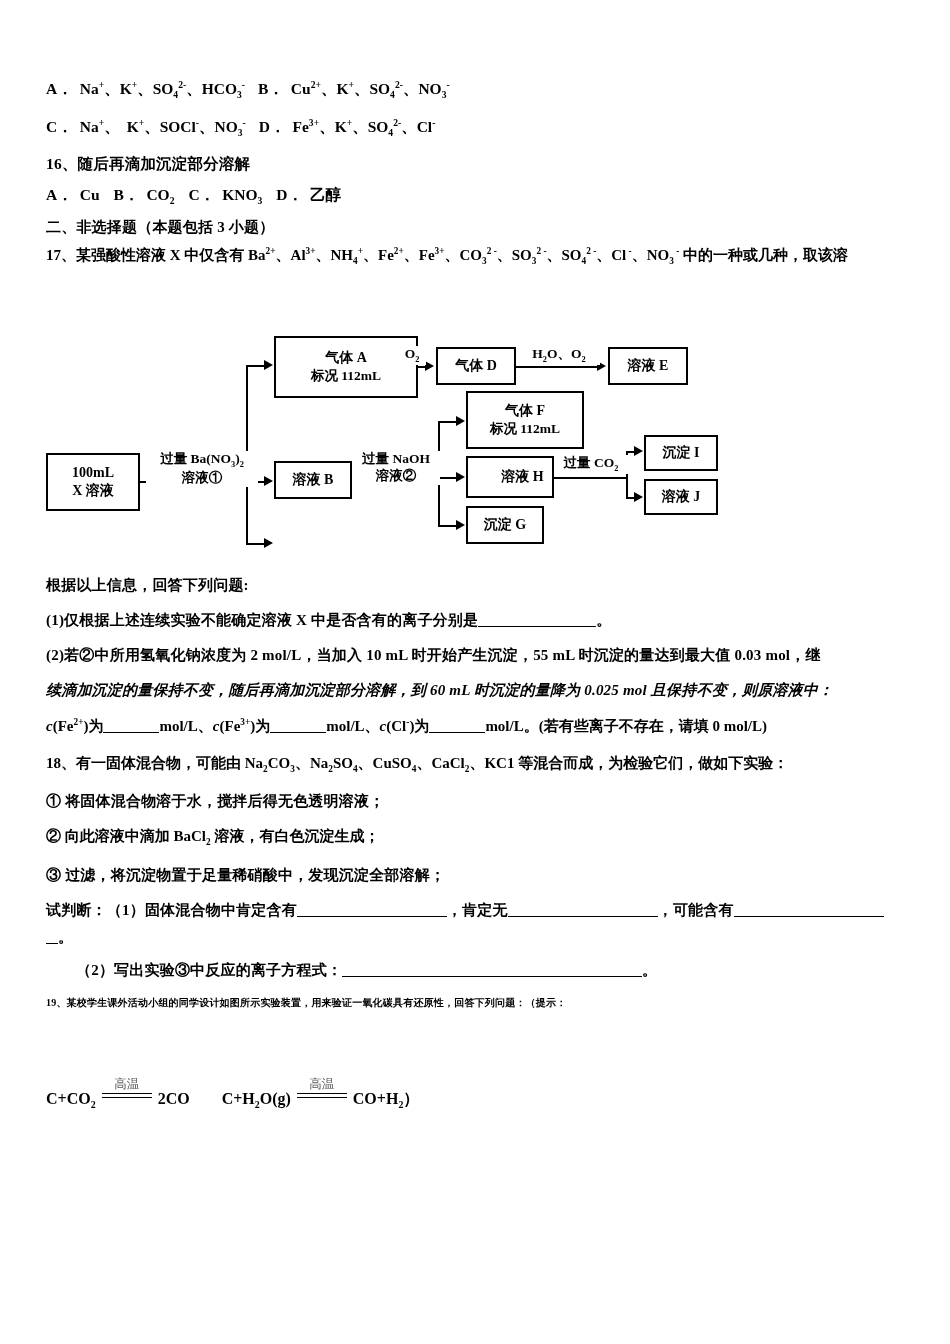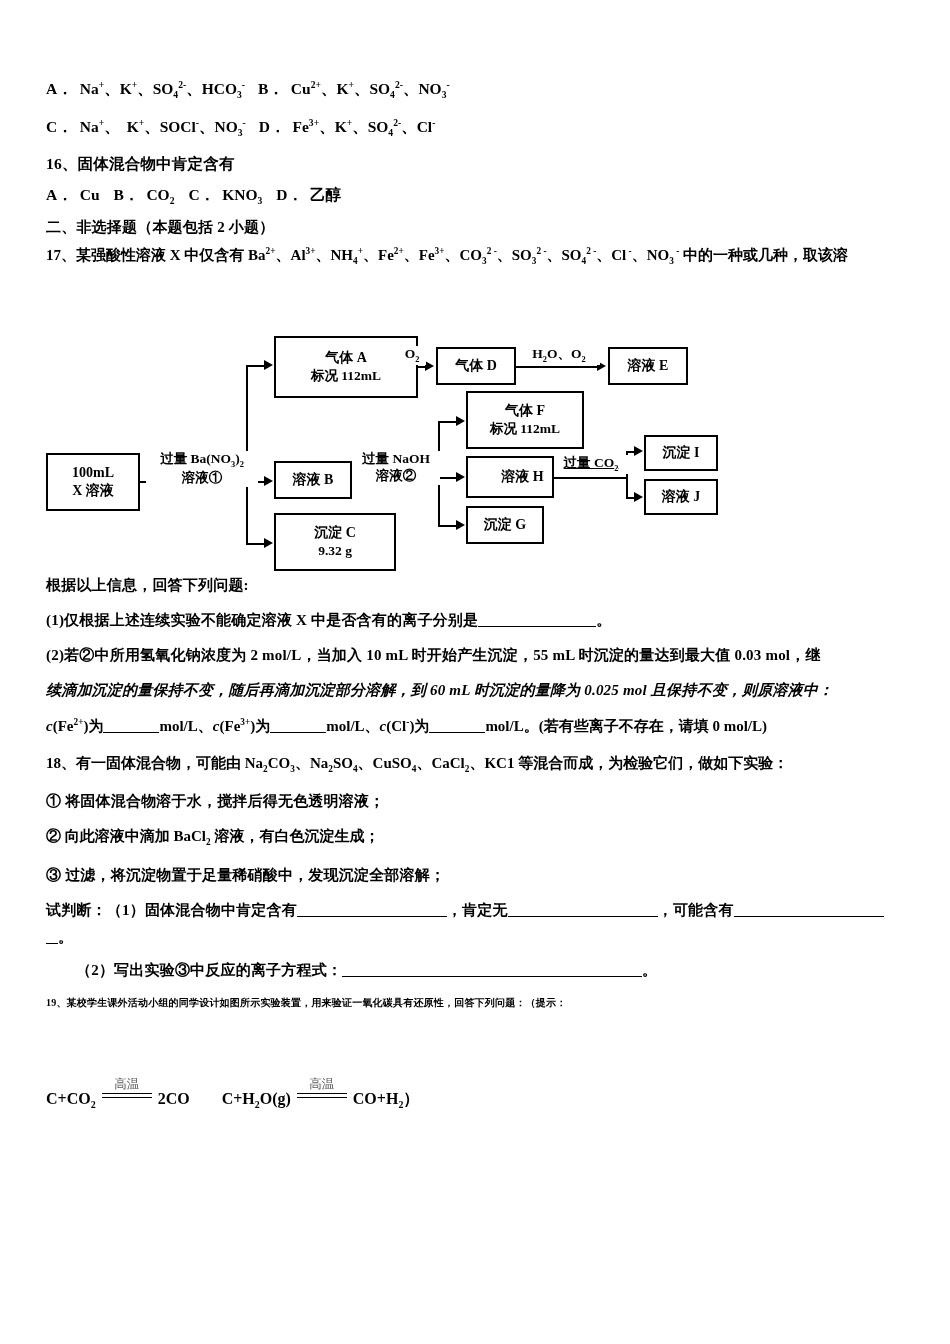--- a/index.html
+++ b/index.html
@@ -154,28 +154,28 @@
 
     <div class="line">
       <span>A．</span><span class="opt-gap-sm"></span>Na<sup>+</sup>、K<sup>+</sup>、SO<sub>4</sub><sup>2-</sup>、HCO<sub>3</sub><sup>-</sup><span class="opt-gap"></span><span>B．</span><span class="opt-gap-sm"></span>Cu<sup>2+</sup>、K<sup>+</sup>、SO<sub>4</sub><sup>2-</sup>、NO<sub>3</sub><sup>-</sup>
     </div>
 
     <div class="line">
       <span>C．</span><span class="opt-gap-sm"></span>Na<sup>+</sup>、<span class="opt-gap-sm"></span>K<sup>+</sup>、SO<sub></sub>Cl<sup>-</sup>、NO<sub>3</sub><sup>-</sup><span class="opt-gap"></span><span>D．</span><span class="opt-gap-sm"></span>Fe<sup>3+</sup>、K<sup>+</sup>、SO<sub>4</sub><sup>2-</sup>、Cl<sup>-</sup>
     </div>
 
     <div class="line cjk" style="margin-bottom:16px;">
-      <span>16、</span><span>固体混合物中肯定含有</span>
+      <span>16、</span><span>随后再滴加沉淀部分溶解</span>
     </div>
 
     <div class="line" style="margin-bottom:14px;">
       <span>A．</span><span class="opt-gap-sm"></span>Cu<span class="opt-gap-sm"></span><span class="opt-gap-sm"></span><span>B．</span><span class="opt-gap-sm"></span>CO<sub>2</sub><span class="opt-gap-sm"></span><span class="opt-gap-sm"></span><span>C．</span><span class="opt-gap-sm"></span>KNO<sub>3</sub><span class="opt-gap-sm"></span><span class="opt-gap-sm"></span><span>D．</span><span class="opt-gap-sm"></span>乙醇
     </div>
 
-    <div class="line cjk" style="margin-bottom:12px; font-size:15px;">二、非选择题（本题包括 2 小题）</div>
+    <div class="line cjk" style="margin-bottom:12px; font-size:15px;">二、非选择题（本题包括 3 小题）</div>
 
     <div class="line" style="margin-bottom:14px; font-size:15px;">
       <span>17、</span>某强酸性溶液 X 中仅含有 Ba<sup>2+</sup>、Al<sup>3+</sup>、NH<sub>4</sub><sup>+</sup>、Fe<sup>2+</sup>、Fe<sup>3+</sup>、CO<sub>3</sub><sup>2 -</sup>、SO<sub>3</sub><sup>2 -</sup>、SO<sub>4</sub><sup>2 -</sup>、Cl<sup> -</sup>、NO<sub>3</sub><sup> -</sup> 中的一种或几种，取该溶
     </div>
 
 
   </div>
 
   <div class="flow">
 
@@ -199,24 +199,20 @@
 
     <div class="fbox" style="left:420px; top:58px; width:118px; height:58px;">
       <div>气体 F</div>
       <div class="l2">标况 112mL</div>
     </div>
 
     <div class="fbox" style="left:228px; top:128px; width:78px; height:38px;">
       <div>溶液 B</div>
     </div>
 
-    <div class="fbox" style="left:228px; top:180px; width:122px; height:58px;">
-      <div>沉淀 C</div>
-      <div class="l2">9.32 g</div>
-    </div>
 
     <div class="fbox" style="left:420px; top:123px; width:88px; height:42px;padding-left:25px;">
       <div>溶液 H</div>
     </div>
 
     <div class="fbox" style="left:420px; top:173px; width:78px; height:38px;">
       <div>沉淀 G</div>
     </div>
 
     <div class="fbox" style="left:598px; top:102px; width:74px; height:36px;">
@@ -272,21 +268,21 @@
 
     <div class="hline" style="left:508px; top:144px; width:74px;"></div>
     <div class="vline" style="left:580px; top:118px; height:46px;"></div>
 
     <div class="hline" style="left:580px; top:118px; width:10px;"></div>
     <div class="arrow" style="left:588px; top:113px;"></div>
 
     <div class="hline" style="left:580px; top:164px; width:10px;"></div>
     <div class="arrow" style="left:588px; top:159px;"></div>
 
-    <div class="flabel" style="left:508px; top:122px; width:74px;text-decoration:underline;">过量 CO<sub>2</sub></div>
+    <div class="flabel" style="left:508px; top:122px; width:74px;">过量 CO<sub>2</sub></div>
 
   </div>
 
   <div style="position:absolute; left:46px; top:578px; width:878px;">
 
     <div class="line cjk" style="margin-bottom:20px; font-size:15px;">根据以上信息，回答下列问题:</div>
 
     <div class="line cjk" style="margin-bottom:20px; font-size:15px;">
       <span>(1)仅根据上述连续实验不能确定溶液 X 中是否含有的离子分别是</span><span class="blank-m"></span><span>。</span>
     </div>

